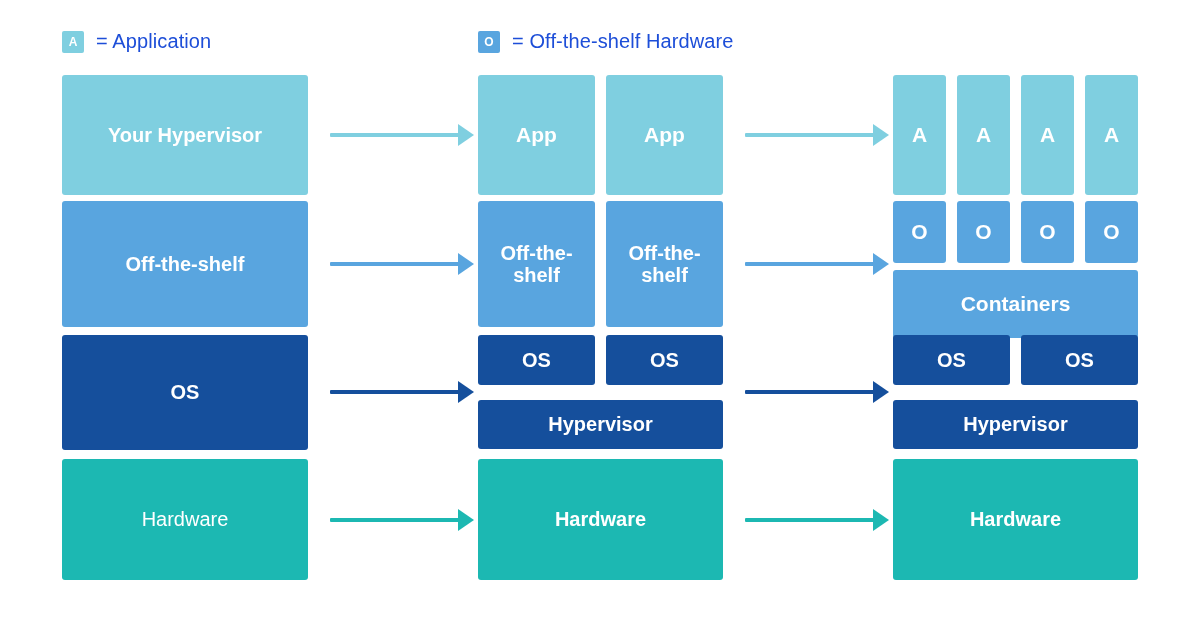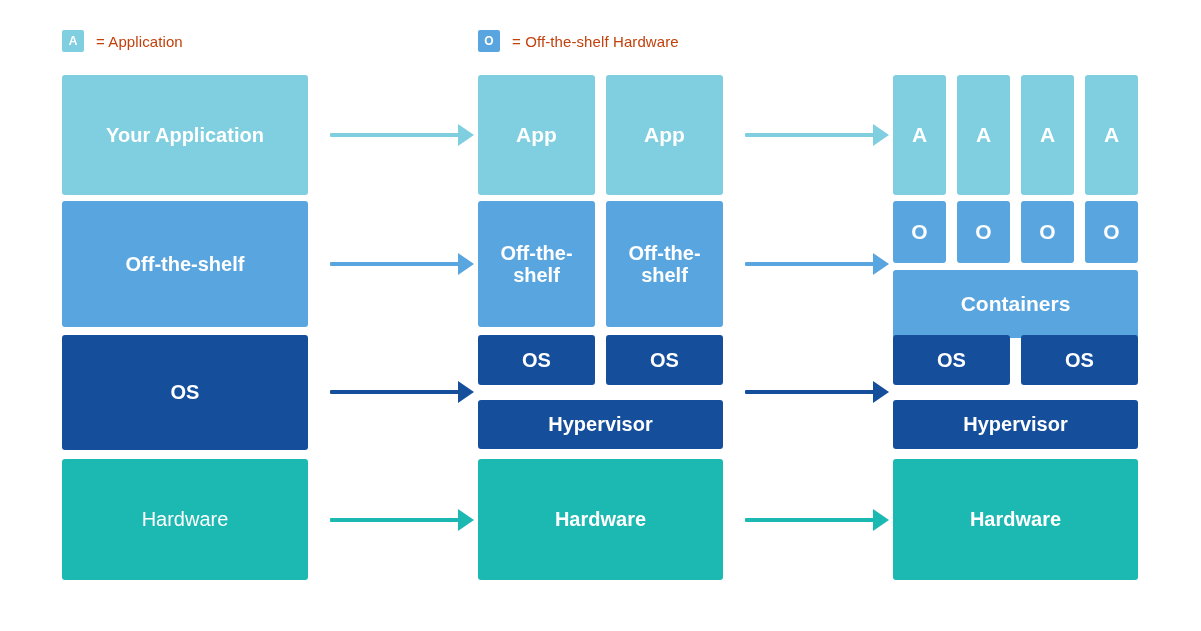--- a/index.html
+++ b/index.html
@@ -13,21 +13,21 @@
   .stage{position:absolute;left:0;top:0;width:1201px;height:631px;}
 
   
   .legend-item{position:absolute;display:flex;align-items:center;}
   .legend-badge{
     width:22px;height:22px;border-radius:2px;
     display:flex;align-items:center;justify-content:center;
     color:#ffffff;font-size:12px;font-weight:bold;line-height:1;
   }
   .legend-text{
-    margin-left:12px;font-size:15px;color:#c2410c;
+    margin-left:12px;font-size:20px;color:#1d4ed8;
     white-space:nowrap;letter-spacing:.1px;
   }
 
   
   .blk{
     position:absolute;border-radius:3px;
     display:flex;align-items:center;justify-content:center;
     text-align:center;color:#ffffff;
     line-height:1.12;box-sizing:border-box;
   }
@@ -50,21 +50,21 @@
   <div class="legend-item" style="left:62px;top:30px;">
     <span class="legend-badge" style="background:#7FCFE0;">A</span>
     <span class="legend-text">= Application</span>
   </div>
 
   <div class="legend-item" style="left:478px;top:30px;">
     <span class="legend-badge" style="background:#59A5DF;">O</span>
     <span class="legend-text">= Off-the-shelf Hardware</span>
   </div>
 
-  <div class="blk bold" style="left:62px;top:75px;width:246px;height:120px;background:#7FCFE0;font-size:20px;">Your Application</div>
+  <div class="blk bold" style="left:62px;top:75px;width:246px;height:120px;background:#7FCFE0;font-size:20px;">Your Hypervisor</div>
 
   <div class="blk bold" style="left:62px;top:201px;width:246px;height:126px;background:#59A5DF;font-size:20px;">Off-the-shelf</div>
 
   <div class="blk bold" style="left:62px;top:335px;width:246px;height:115px;background:#154F9C;font-size:20px;">OS</div>
 
   <div class="blk reg" style="left:62px;top:459px;width:246px;height:121px;background:#1CB8B2;font-size:20px;">Hardware</div>
 
   <div class="arrow" style="left:330px;top:124px;width:144px;height:22px;">
     <span class="shaft" style="width:131px;background:#7FCFE0;"></span>
     <span class="head" style="border-left:16px solid #7FCFE0;"></span>

